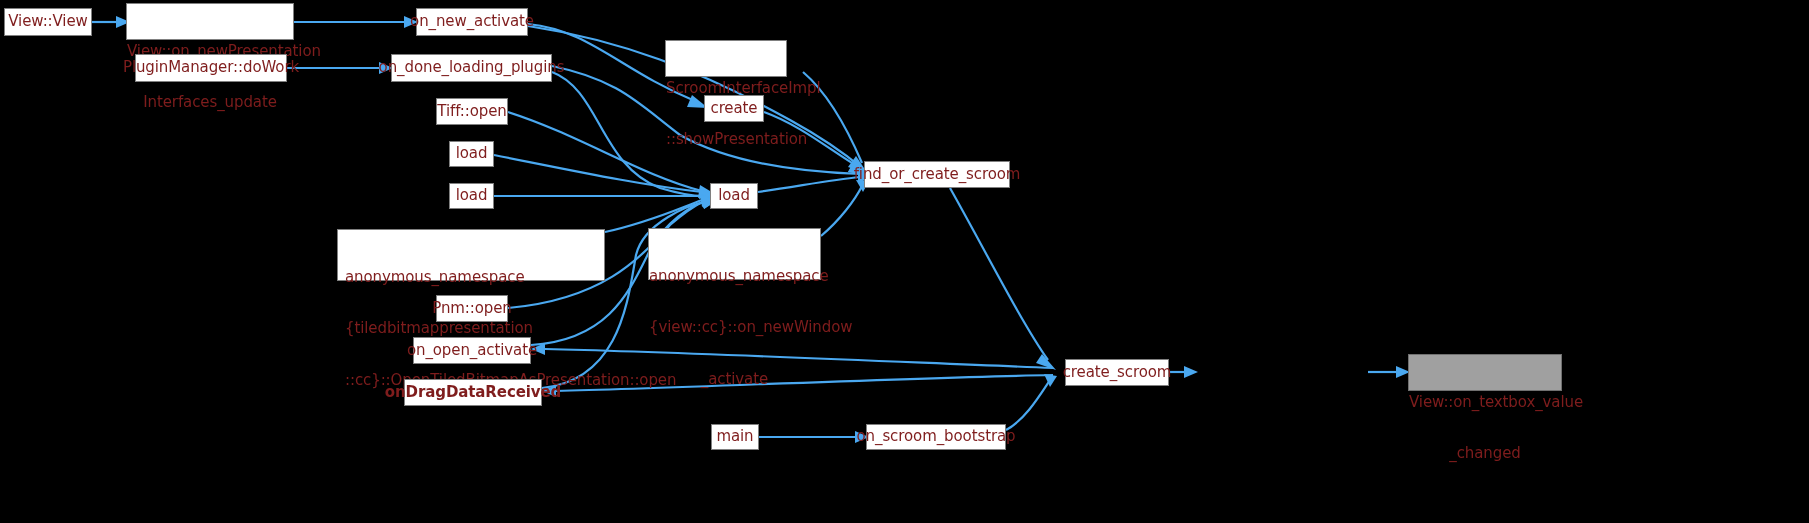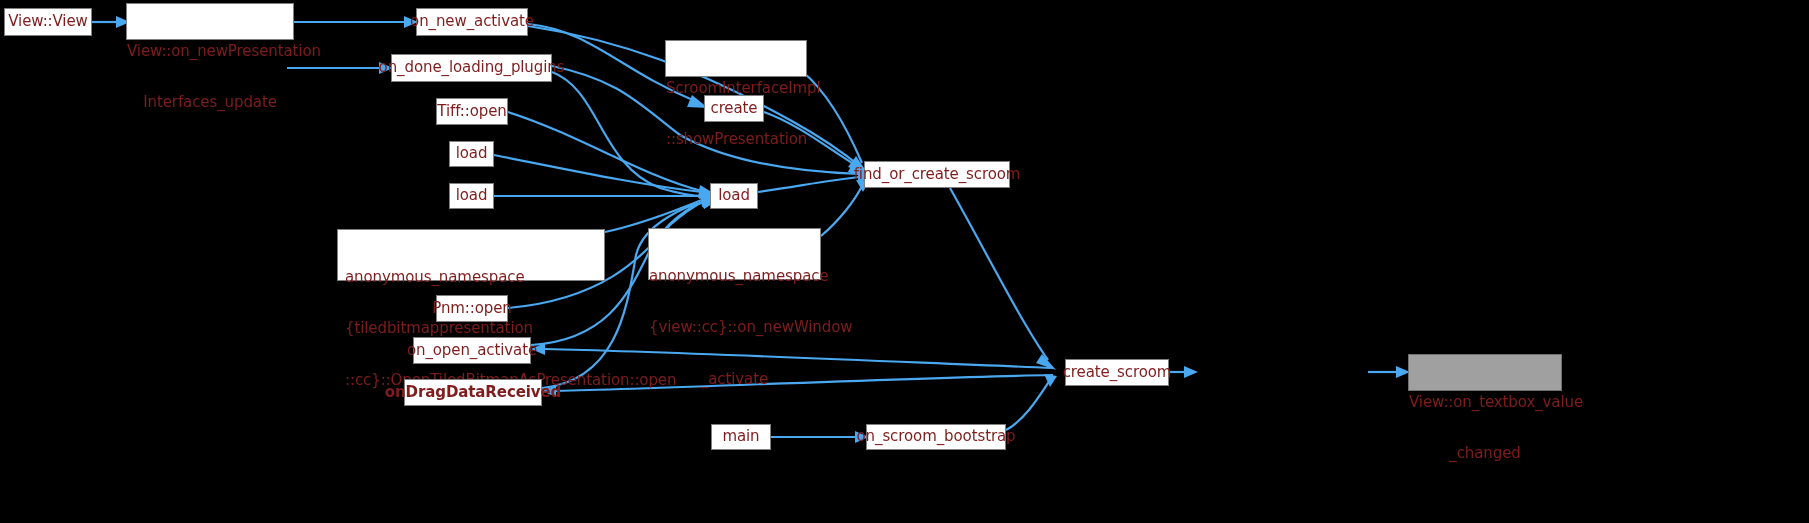--- a/index.html
+++ b/index.html
@@ -155,26 +155,29 @@
 
   <div class="node ml" style="left:126px;top:3px;width:168px;height:37px;">
     <span class="ln">View::on_newPresentation</span>
     <span class="ln">Interfaces_update</span>
   </div>
 
   <div class="node" style="left:416px;top:8px;width:112px;height:28px;">
     <span class="ln">on_new_activate</span>
   </div>
 
+  <div class="node" style="left:135px;top:54px;width:152px;height:28px;">
+    <span class="ln">PluginManager::doWork</span>
+  </div>
 
   <div class="node" style="left:391px;top:54px;width:161px;height:28px;">
     <span class="ln">on_done_loading_plugins</span>
   </div>
 
-  <div class="node ml" style="left:665px;top:40px;width:142px;height:37px;">
+  <div class="node ml" style="left:665px;top:40px;width:122px;height:37px;">
     <span class="ln">ScroomInterfaceImpl</span>
     <span class="ln">::showPresentation</span>
   </div>
 
   <div class="node" style="left:436px;top:98px;width:72px;height:27px;">
     <span class="ln">Tiff::open</span>
   </div>
 
   <div class="node" style="left:704px;top:95px;width:60px;height:27px;">
     <span class="ln">create</span>
@@ -223,20 +226,20 @@
   <div class="node" style="left:1053px;top:359px;width:104px;height:27px;margin-left:12px;">
     <span class="ln">create_scroom</span>
   </div>
 
 
   <div class="node ml highlight" style="left:1408px;top:354px;width:154px;height:37px;">
     <span class="ln">View::on_textbox_value</span>
     <span class="ln">_changed</span>
   </div>
 
-  <div class="node" style="left:711px;top:424px;width:60px;height:26px;">
+  <div class="node" style="left:711px;top:424px;width:48px;height:26px;">
     <span class="ln">main</span>
   </div>
 
   <div class="node" style="left:866px;top:424px;width:140px;height:26px;">
     <span class="ln">on_scroom_bootstrap</span>
   </div>
 </div>
 
 </body></html>

